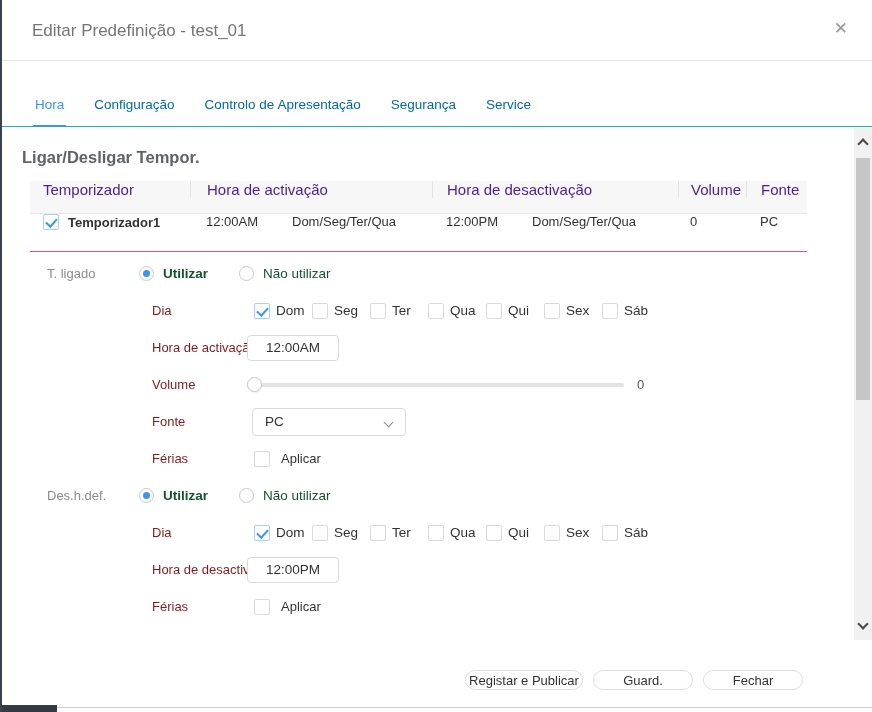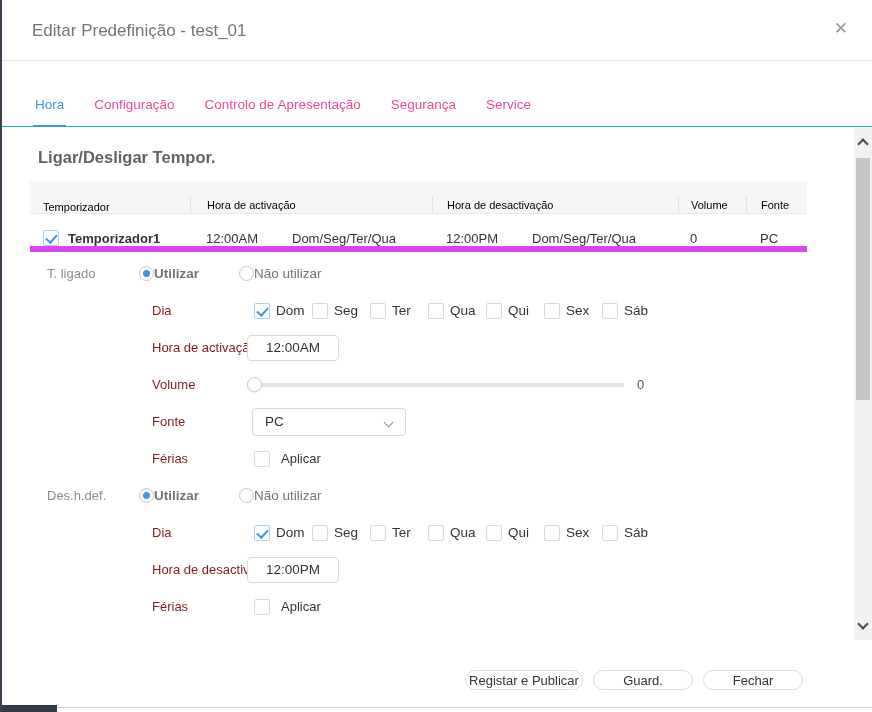--- a/index.html
+++ b/index.html
@@ -13,34 +13,34 @@
   .titlebar { position:absolute; top:0; left:0; right:0; height:61px;
               border-bottom:1px solid #e5e5e5; background:#fff; }
   .dlg-title { position:absolute; left:30px; top:21px; font-size:17px; color:#757575; }
   .close-x { position:absolute; right:24px; top:18px; font-size:17px; color:#9a9a9a;
              cursor:pointer; line-height:22px; }
 
   
   .tabs { position:absolute; top:61px; left:0; right:0; height:66px;
           border-bottom:1px solid #14b8a6; background:#fff; }
   .tab-row { position:absolute; left:31px; bottom:-1px; display:flex; gap:26px; }
-  .tab { font-size:13.5px; color:#ec4899; padding:0 2px 13px 2px; cursor:pointer;
+  .tab { font-size:13.5px; color:#0369a1; padding:0 2px 13px 2px; cursor:pointer;
          border-bottom:2px solid transparent; white-space:nowrap; }
   .tab.active { color:#3b96e8; border-bottom:2px solid #3b96e8; }
 
   
   .content { position:absolute; top:127px; left:0; width:812px; height:518px;
              background:#fff; overflow:hidden; }
-  .section-heading { margin:21px 0 14px 36px; font-size:16.5px; color:#5f6368; }
+  .section-heading { margin:21px 0 14px 20px; font-size:16.5px; color:#5f6368; }
 
   
   .ttable { margin-left:28px; width:777px; font-size:13px; }
-  .thead { display:flex; height:33px; background:#f7f7f7; color:#000000;
-           font-size:11px; align-items:flex-end; border-bottom:1px solid #e9e9e9; }
-  .trow { display:flex; height:38px; align-items:flex-end; border-bottom:6px solid #d946ef; }
+  .thead { display:flex; height:33px; background:#f7f7f7; color:#4c1d95;
+           font-size:15px; align-items:flex-start; border-bottom:1px solid #e9e9e9; }
+  .trow { display:flex; height:38px; align-items:flex-start; border-bottom:1px solid #d946ef; }
   .c1 { width:160px; flex:none; padding-left:13px; display:flex; align-items:center; }
   .c2 { width:242px; flex:none; padding-left:16px; display:flex; align-items:center; }
   .c3 { width:246px; flex:none; padding-left:14px; display:flex; align-items:center; }
   .c4 { width:68px; flex:none; padding-left:12px; }
   .c5 { flex:1; padding-left:14px; }
   .thead .c2,.thead .c3,.thead .c4,.thead .c5 { border-left:1px solid #e3e3e3; height:17px;
            display:flex; align-items:center; }
   .time-span { width:86px; flex:none; }
   .row-name { margin-left:9px; font-weight:bold; color:#333; }
 
@@ -55,21 +55,21 @@
   .radio.sel::after { content:""; position:absolute; left:3px; top:3px; width:7px; height:7px;
            border-radius:50%; background:#3b96e8; }
 
   
   .form { margin-top:3px; }
   .frow { display:flex; align-items:center; height:37px; padding-left:45px; font-size:13px; }
   .col-sec { width:92px; flex:none; color:#8c8c8c; }
   .col-field { width:95px; flex:none; margin-left:13px; color:#7f1d1d;
                white-space:nowrap; overflow:hidden; }
   .rgroup { display:flex; align-items:center; width:100px; flex:none; }
-  .rgroup .rlabel { color:#737373; font-size:13.5px; }
+  .rgroup .rlabel { margin-left:9px; color:#14532d; font-size:13.5px; }
   .rgroup.sel .rlabel { font-weight:bold; }
   .days { display:flex; align-items:flex-start; margin-left:7px; }
   .day { display:flex; align-items:center; width:58px; flex:none; }
   .day .dlabel { margin-left:6px; color:#333; font-size:13.5px; }
   .time-input { width:92px; height:26px; border:1px solid #d9d9d9; border-radius:4px;
                 display:flex; align-items:center; justify-content:center;
                 font-size:13.5px; color:#333; background:#fff; }
   .slider { position:relative; width:377px; height:15px; }
   .slider-track { position:absolute; top:6px; left:0; right:0; height:4px;
                   background:#e3e3e3; border-radius:2px; }

